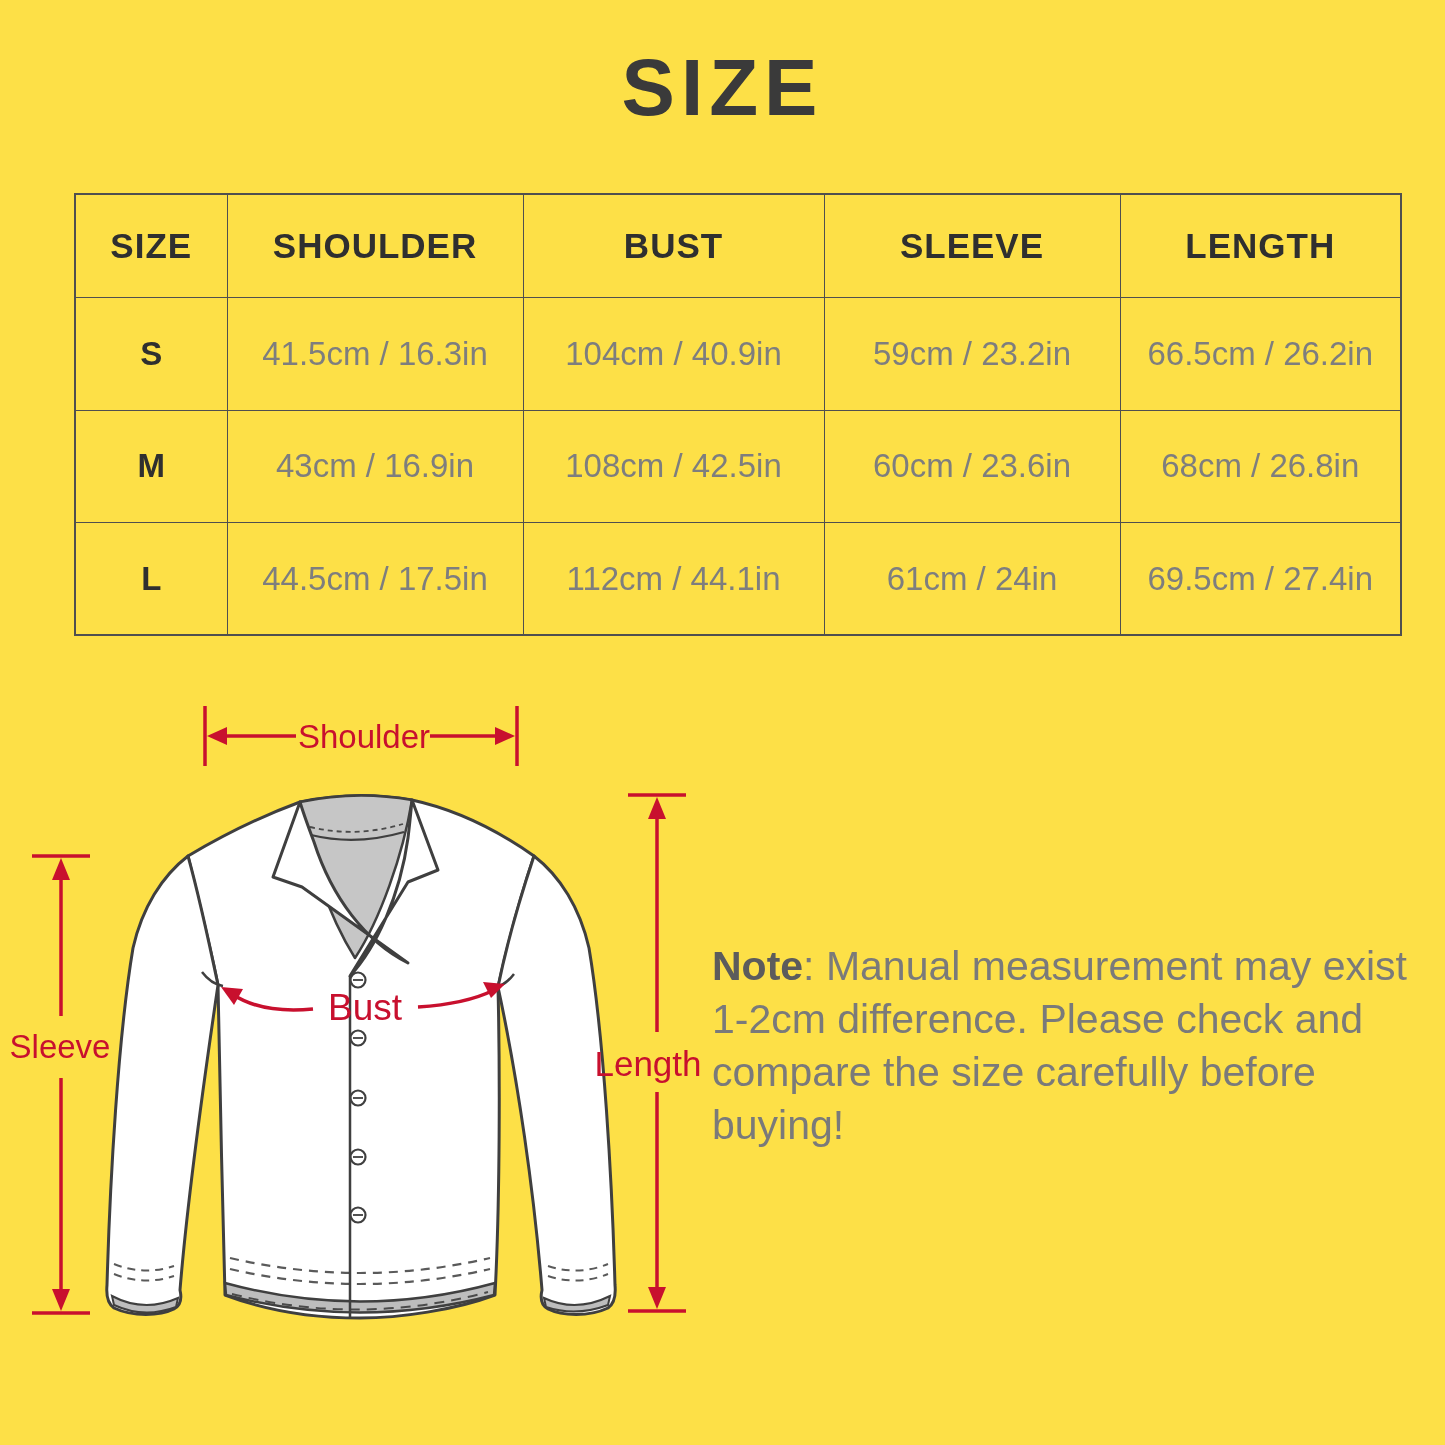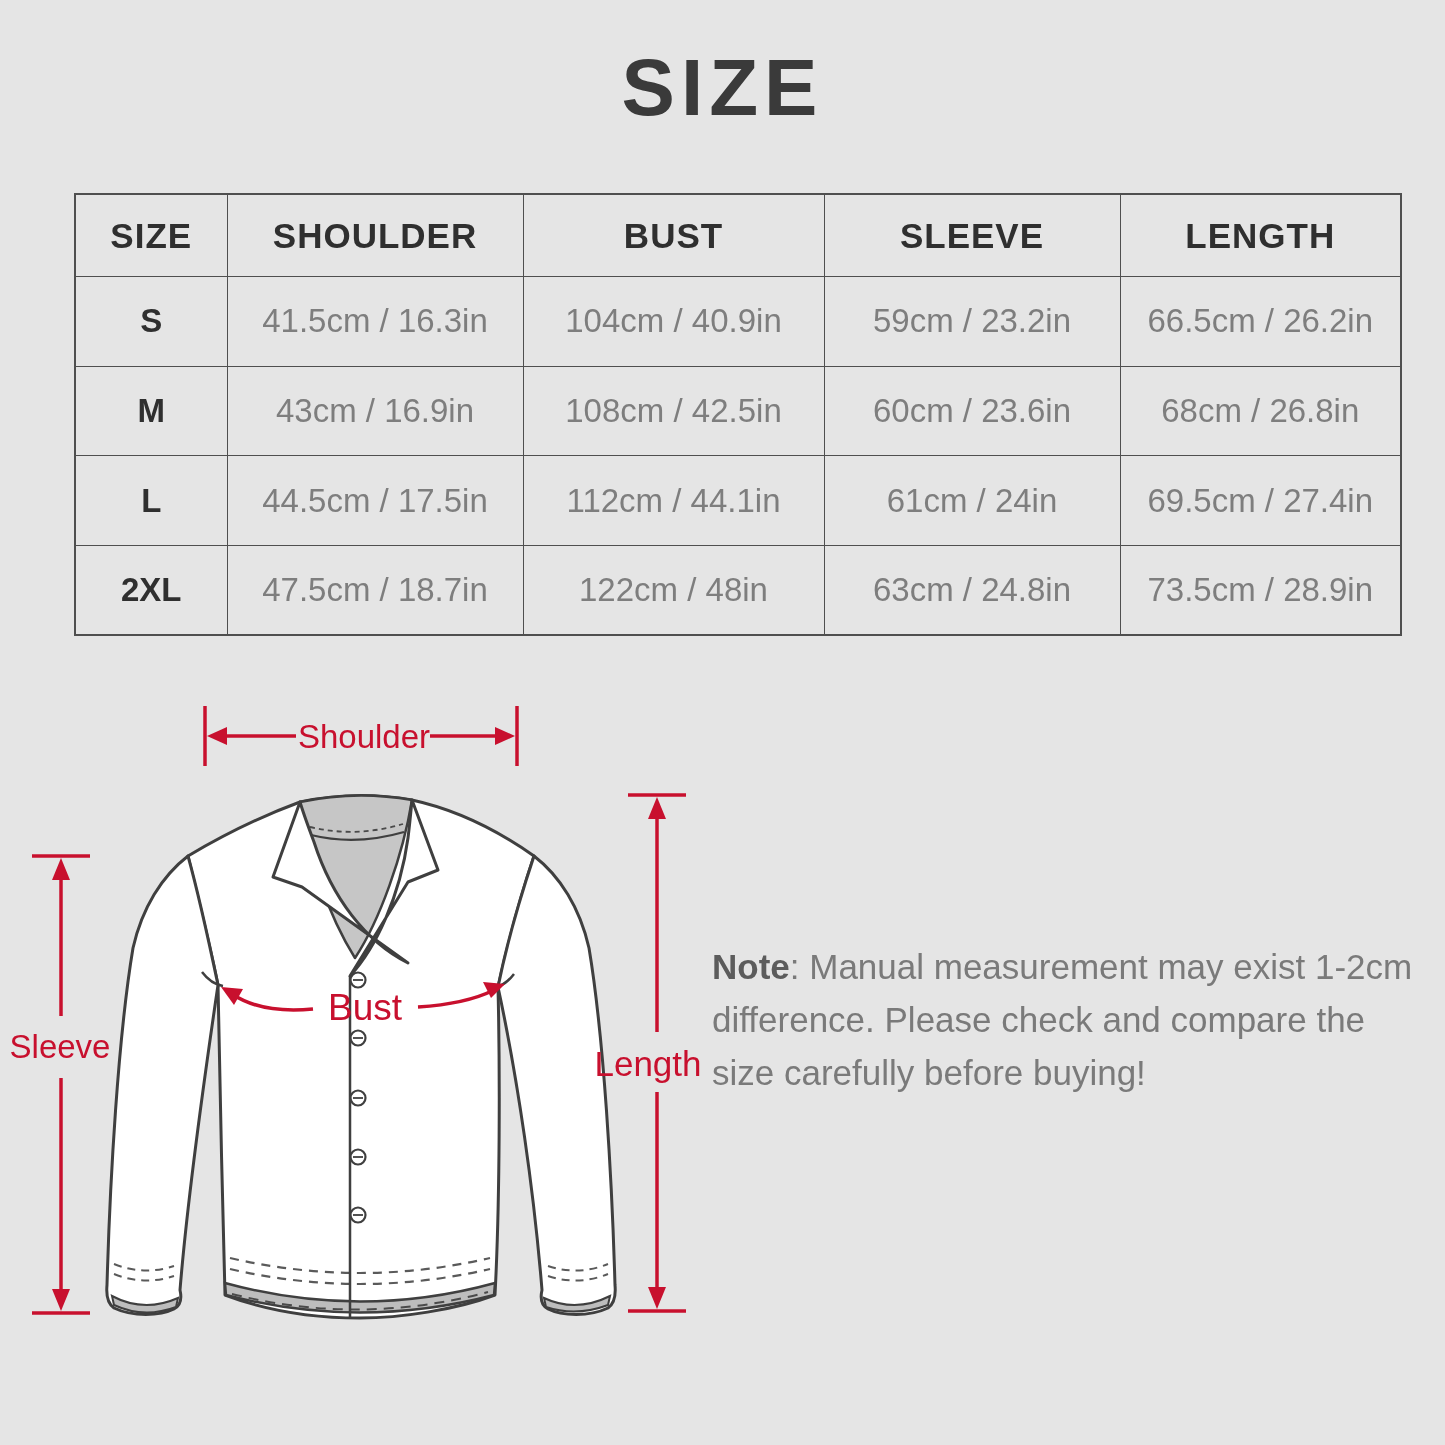--- a/index.html
+++ b/index.html
@@ -1,17 +1,17 @@
 <!DOCTYPE html>
 <html><head>
 <meta charset="utf-8">
 <style>
   html,body{margin:0;padding:0;background:#fff;}
   .page{
-    position:relative;width:1445px;height:1445px;background:#e5e5e5;overflow:hidden;
+    position:relative;width:1445px;height:1445px;background:#fde047;overflow:hidden;
     font-family:"Liberation Sans","DejaVu Sans",sans-serif;
   }
   
   .title{
     position:absolute;left:0;right:0;top:48px;text-align:center;
     font-size:80px;font-weight:700;letter-spacing:6px;color:#3a3a3a;line-height:1;
   }
   
   table.size-table{
     position:absolute;left:74px;top:193px;width:1326px;height:443px;
@@ -38,21 +38,21 @@
   .mlabel{
     position:absolute;color:#c8102e;text-align:center;line-height:1;white-space:nowrap;
   }
   .lbl-shoulder{left:294px;top:720px;width:140px;font-size:33px;}
   .lbl-sleeve{left:4px;top:1030px;width:112px;font-size:33px;}
   .lbl-bust{left:325px;top:989px;width:80px;font-size:37px;}
   .lbl-length{left:586px;top:1046px;width:124px;font-size:35px;}
   
   .note{
     position:absolute;left:712px;top:940px;width:715px;
-    font-size:35px;line-height:53px;color:#7a7a7a;
+    font-size:41px;line-height:53px;color:#7a7a7a;
   }
   .note .note-label{font-weight:700;color:#5c5c5c;}
 </style>
 </head>
 <body>
 
 <div class="page">
 
   <div class="title">SIZE</div>
 
@@ -86,27 +86,20 @@
       <td>60cm / 23.6in</td>
       <td>68cm / 26.8in</td>
     </tr>
     <tr class="row">
       <td class="szc">L</td>
       <td>44.5cm / 17.5in</td>
       <td>112cm / 44.1in</td>
       <td>61cm / 24in</td>
       <td>69.5cm / 27.4in</td>
     </tr>
-    <tr class="row">
-      <td class="szc">2XL</td>
-      <td>47.5cm / 18.7in</td>
-      <td>122cm / 48in</td>
-      <td>63cm / 24.8in</td>
-      <td>73.5cm / 28.9in</td>
-    </tr>
   </tbody>
     </table>
 
   <svg class="shirt-svg" viewBox="0 0 600 560">
     <g fill="#ececec" stroke="none">
       <path d="M 84,150 Q 68,250 61,345 Q 74,305 80,242 Q 87,190 84,150 Z"></path>
       <path d="M 60,380 Q 54,440 51,492 Q 64,462 67,420 Q 69,394 60,380 Z"></path>
       <path d="M 165,115 Q 196,160 192,215 Q 214,178 202,138 Q 190,110 165,115 Z"></path>
       <path d="M 185,300 Q 228,362 208,432 Q 250,398 234,338 Q 218,296 185,300 Z"></path>
       <path d="M 200,440 Q 240,470 300,474 Q 250,452 226,436 Q 210,428 200,440 Z"></path>

